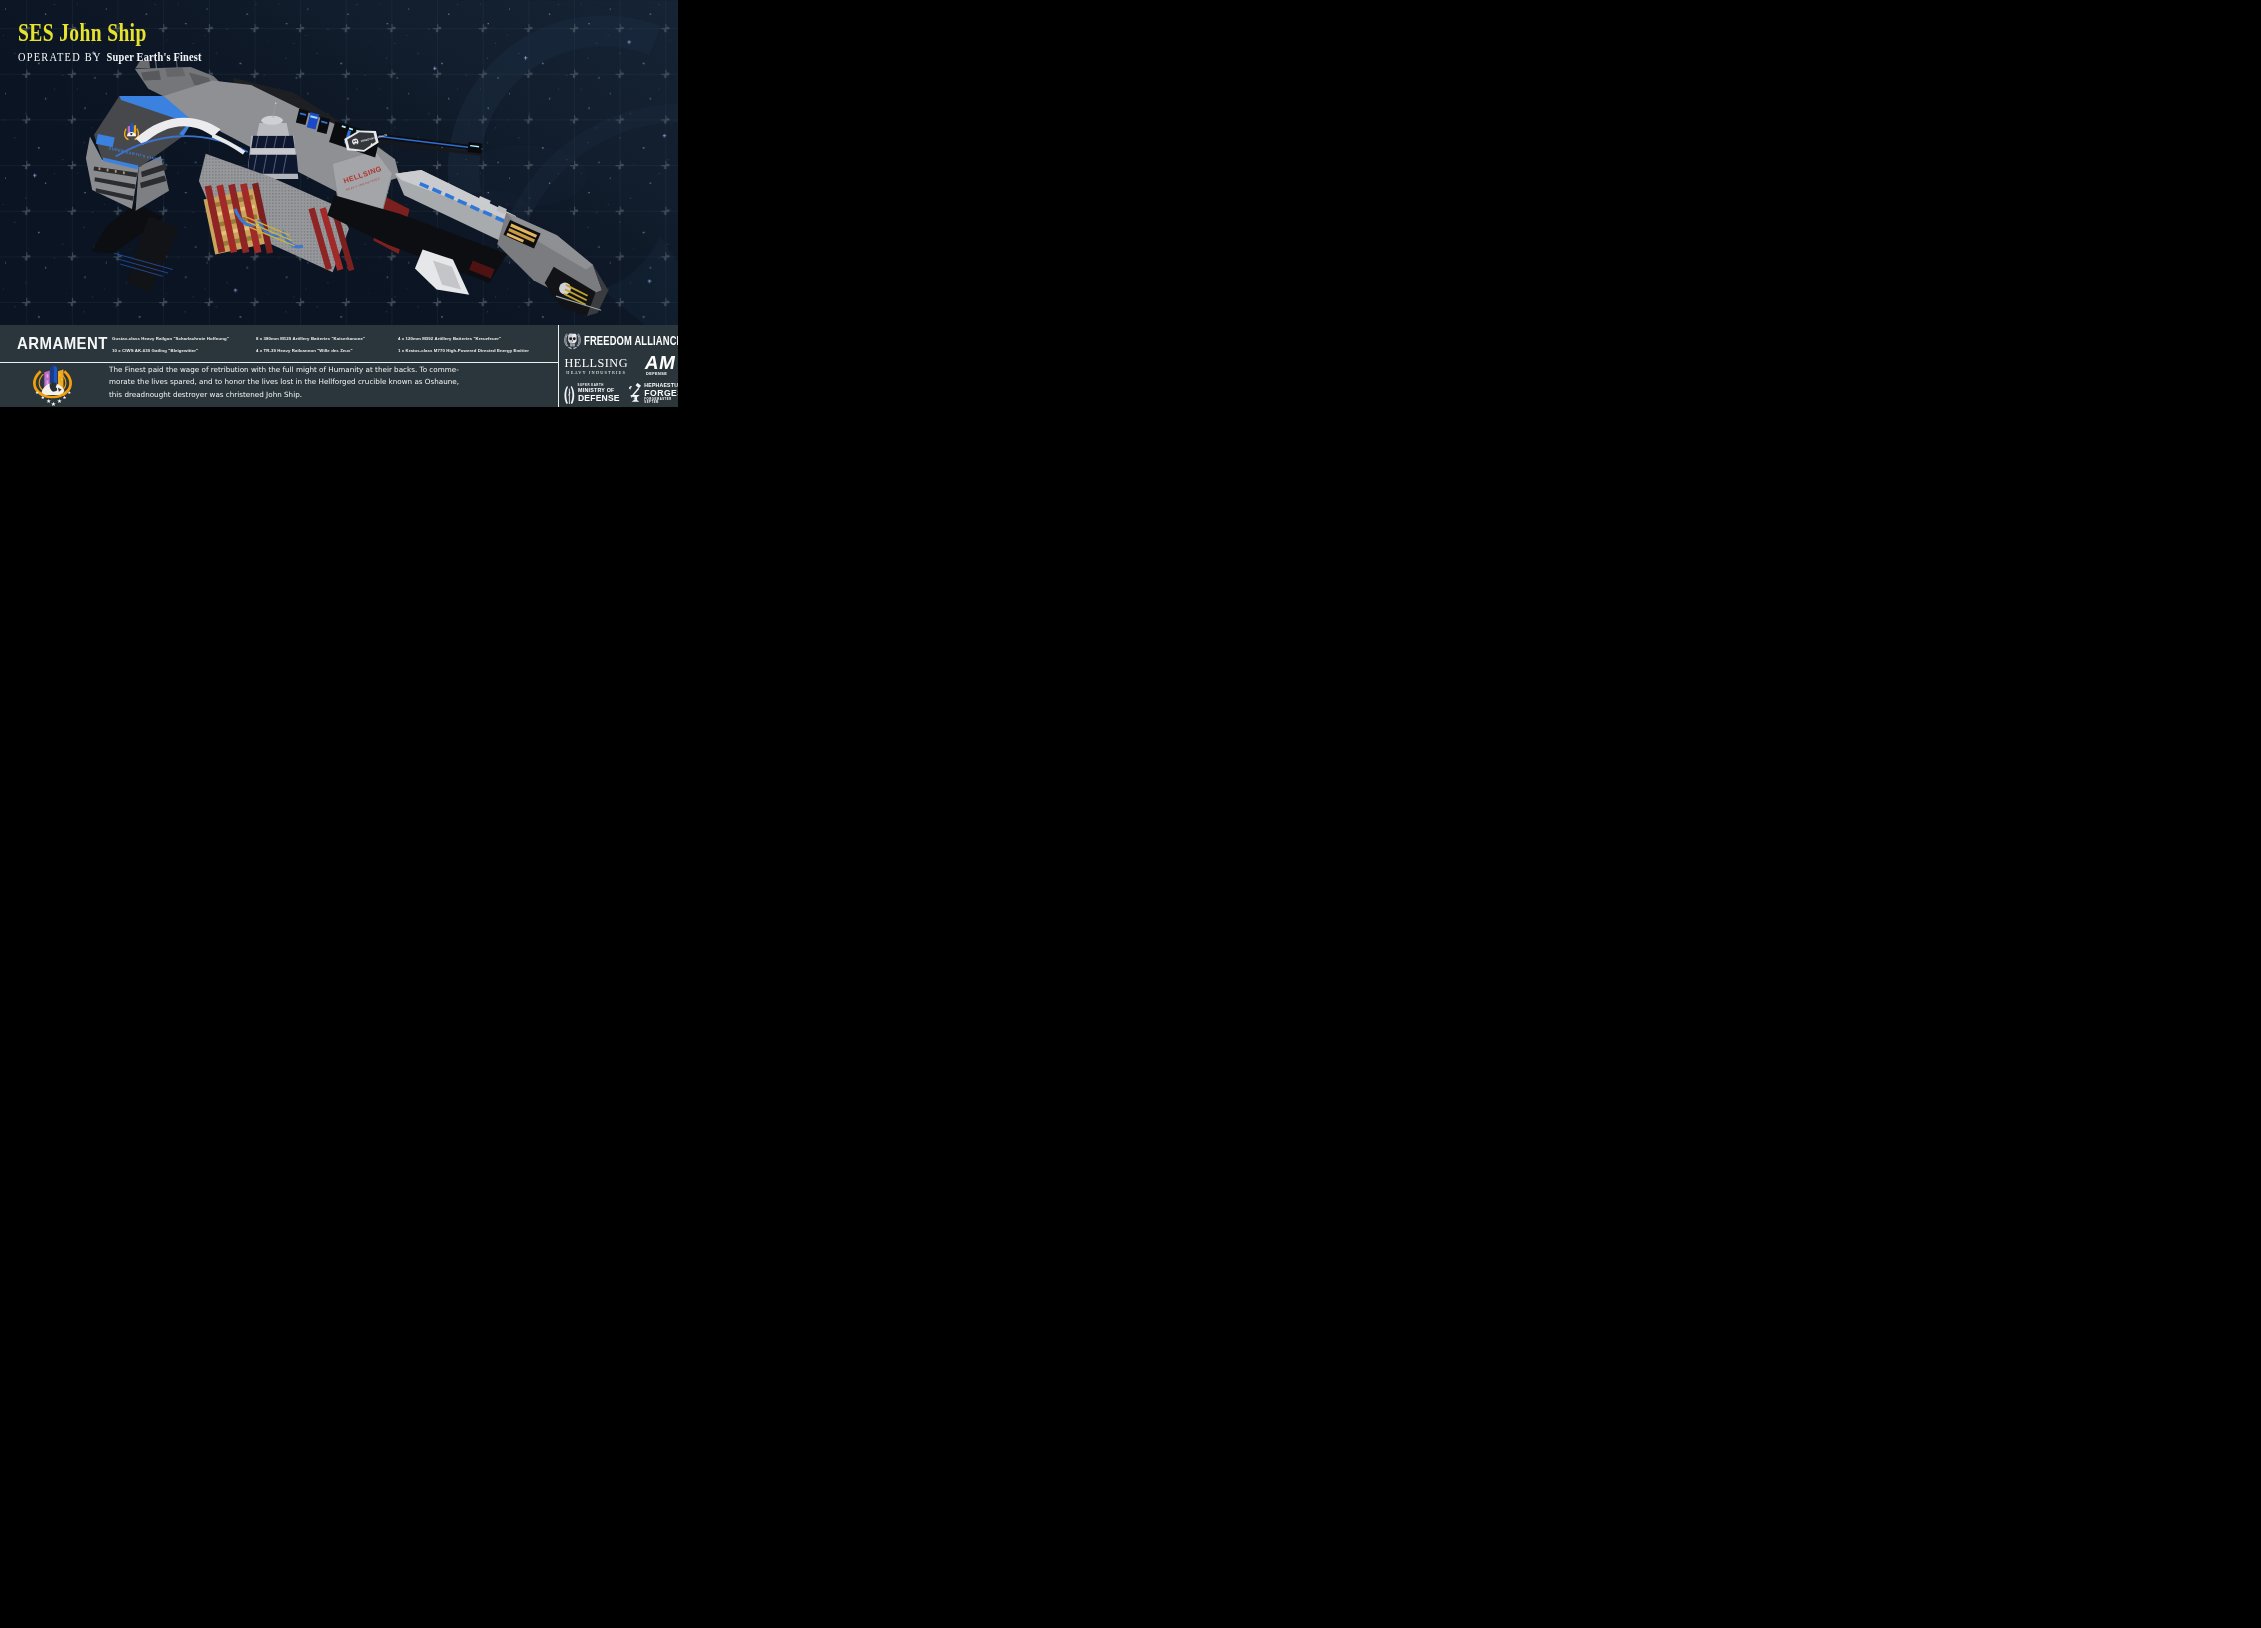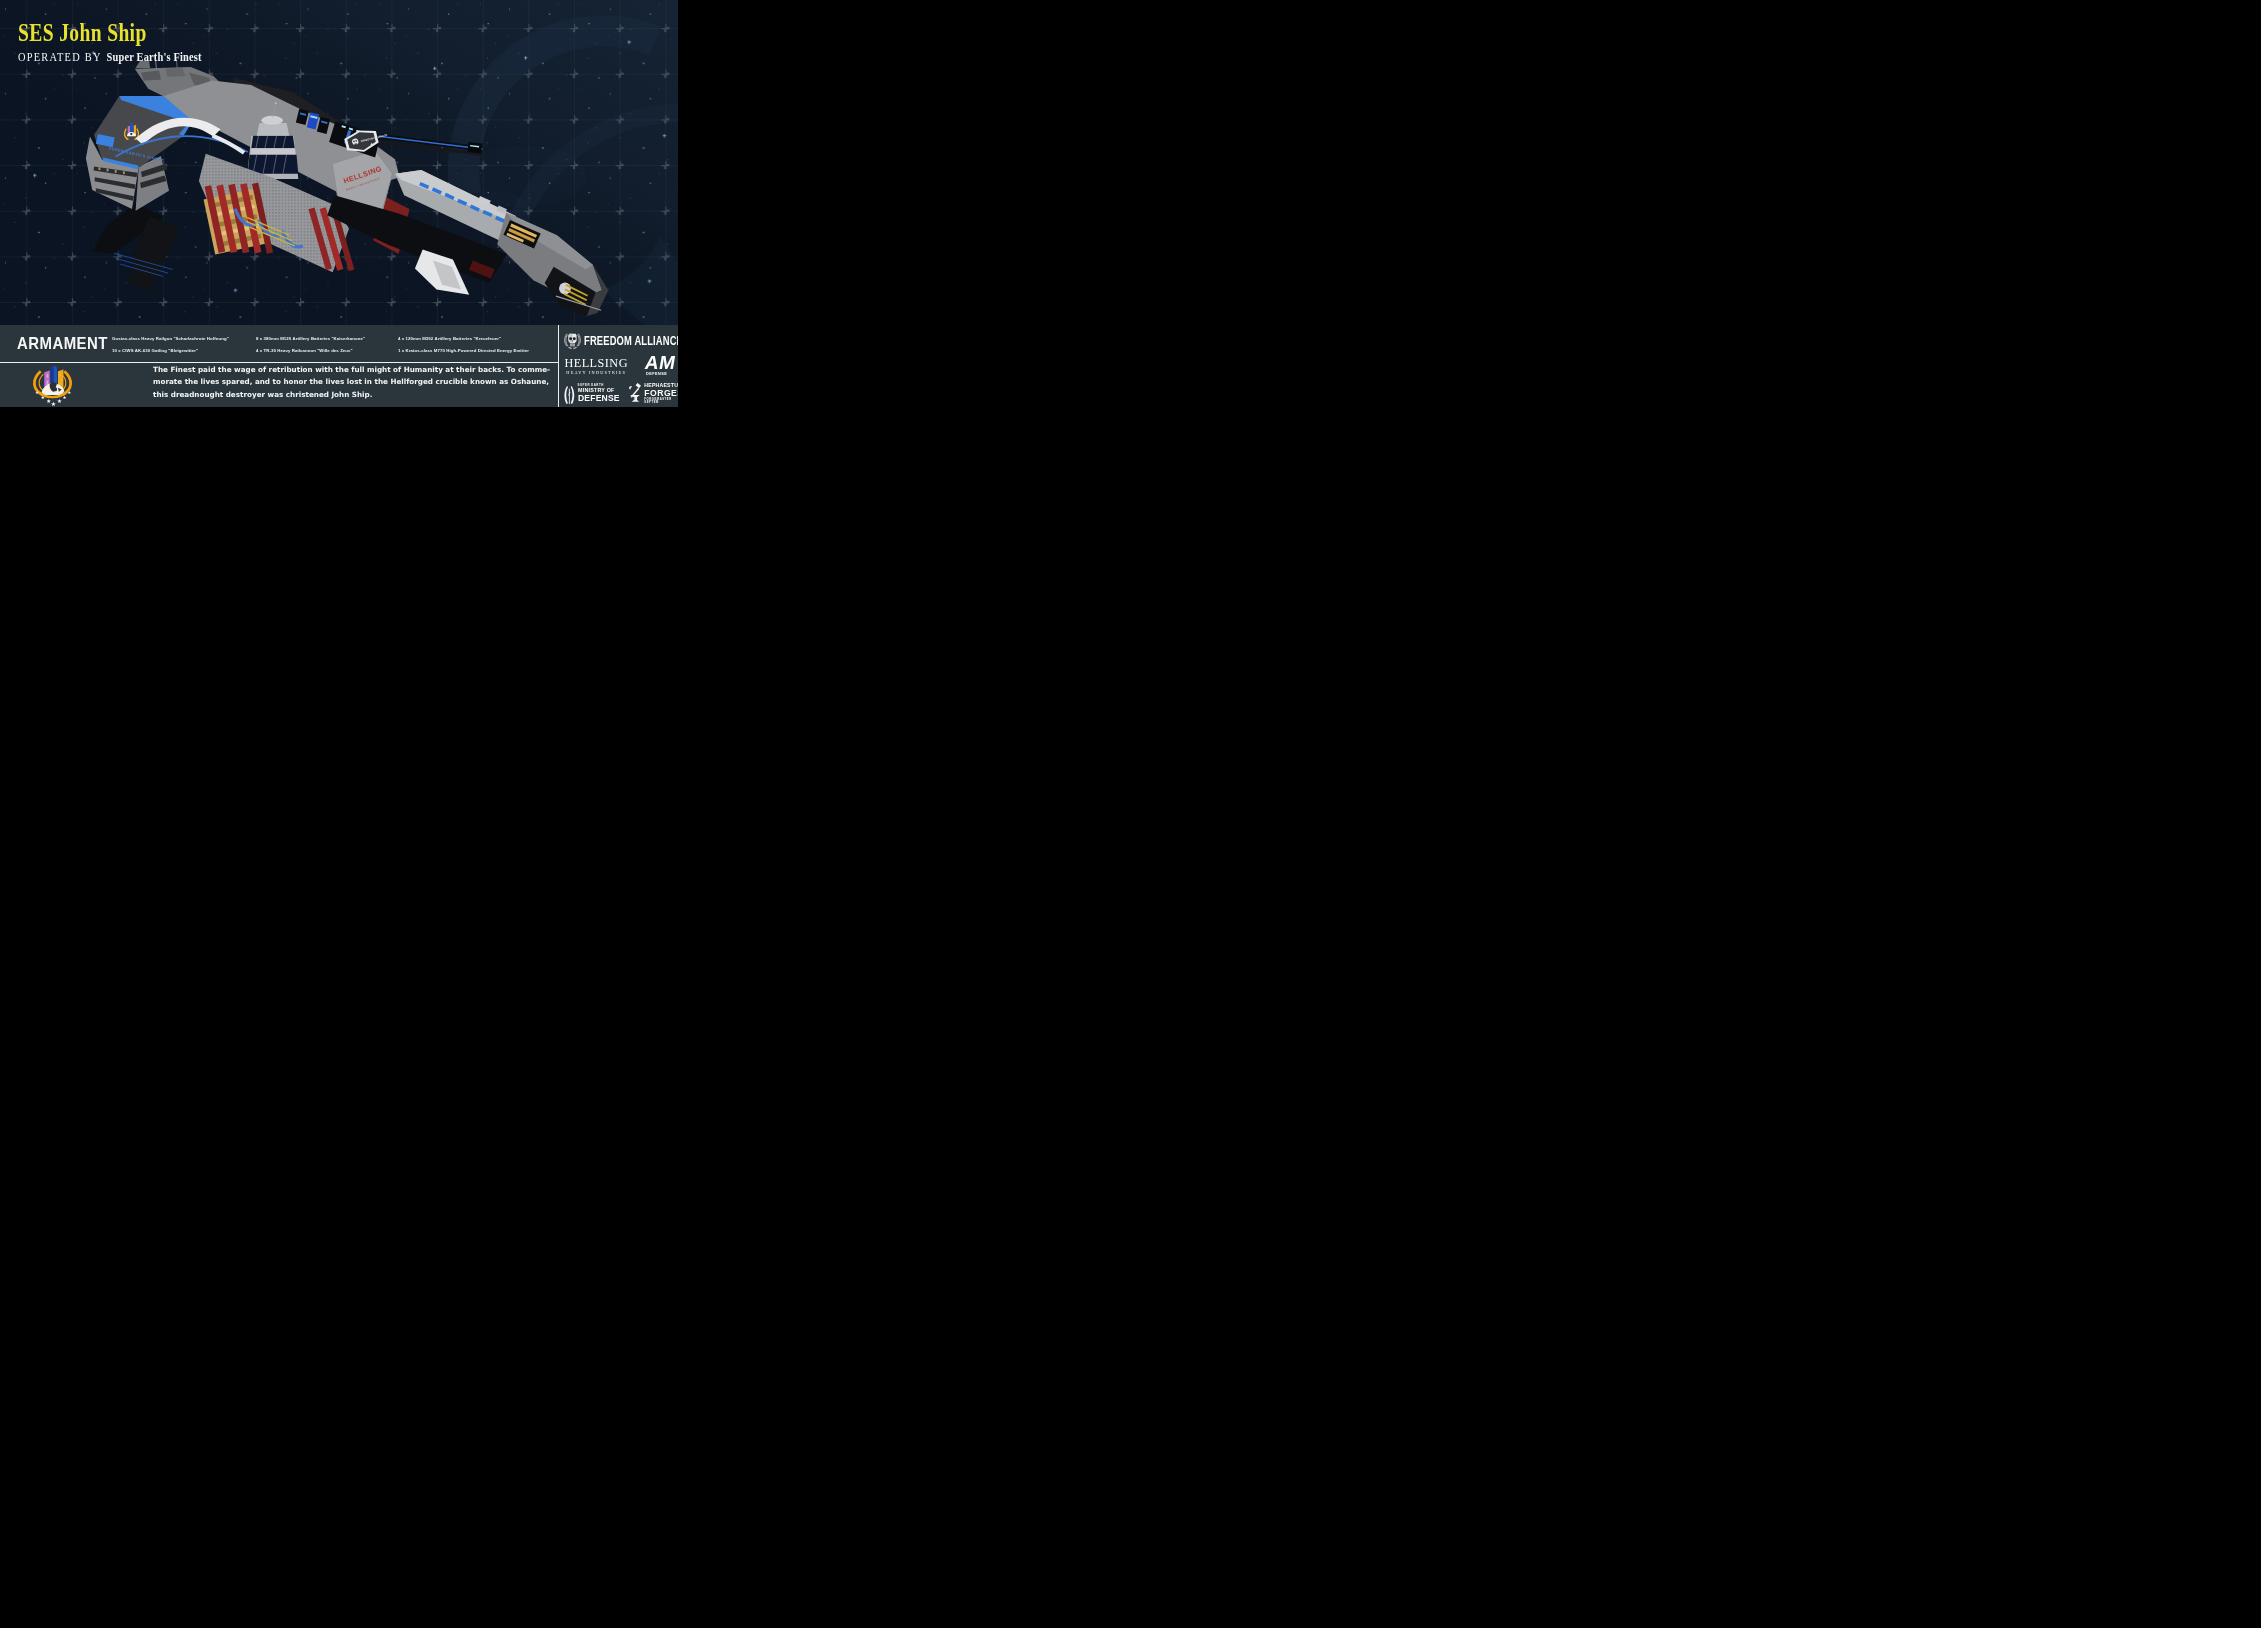--- a/index.html
+++ b/index.html
@@ -41,21 +41,21 @@
   }
   .arm-col.c1{left:112px;} .arm-col.c2{left:256px;} .arm-col.c3{left:398px;}
   .h-divider{position:absolute; left:0; top:37px; width:558px; height:1.1px; background:#edf0f1;}
   .v-divider{position:absolute; left:558px; top:0; width:1.1px; height:82px; background:#edf0f1;}
 
   .left-emblem{position:absolute; left:27px; top:39px; width:51px; height:42px;}
 
   .description{position:absolute; left:109px; top:39px; color:#f2f4f4;}
   .description .line{
     font-family:"DejaVu Sans", sans-serif;
-    font-size:7.2px; font-weight:bold; line-height:12.4px; white-space:nowrap; letter-spacing:0;margin-left:44px;
+    font-size:7.2px; font-weight:normal; line-height:12.4px; white-space:nowrap; letter-spacing:0;
   }
 
   
   .logos{position:absolute; left:559px; top:0; width:119px; height:82px; color:#fff;}
   .fa-row{position:absolute; left:2.7px; top:6.3px; height:20px;}
   .fa-row .fa-icon{position:absolute; left:0.9px; top:0;}
   .fa-row .fa-text{
     position:absolute; left:22.6px; top:2.7px; font-size:12.7px; font-weight:bold; white-space:nowrap;
     transform:scaleX(.74); transform-origin:left; letter-spacing:0.2px; color:#fdfefe;
   }

